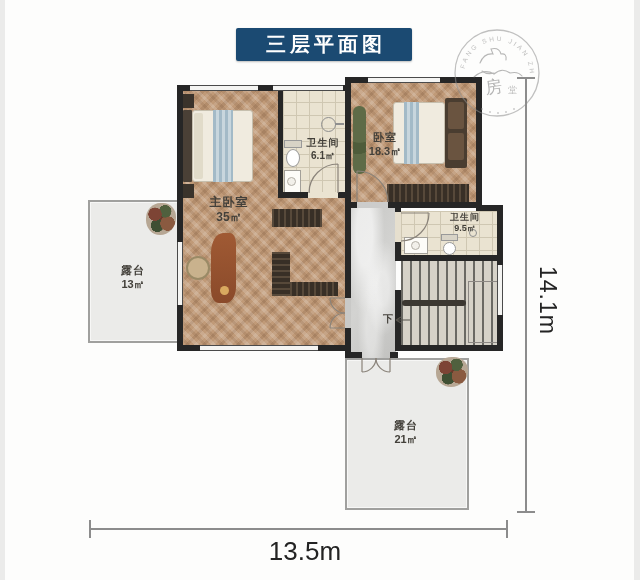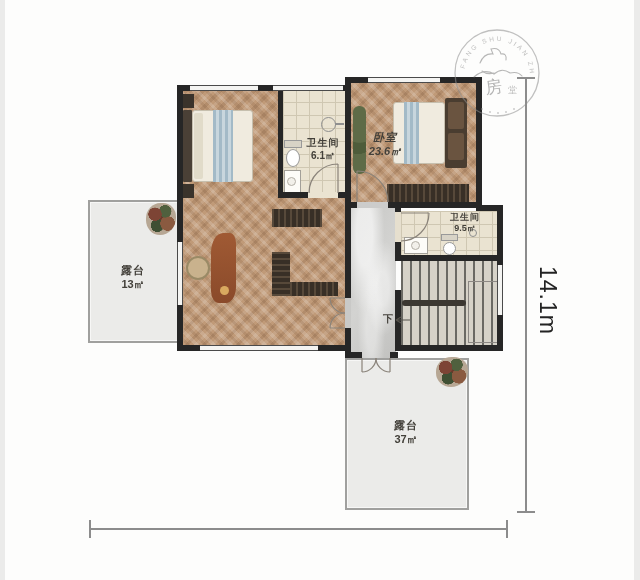--- a/index.html
+++ b/index.html
@@ -65,20 +65,23 @@
   svg.doors{position:absolute;left:0;top:0;z-index:5;}
 </style>
 </head>
 <body>
 
 <div class="canvas">
 
   <div class="abs edge" style="left:0;top:0;width:5px;height:580px;"></div>
   <div class="abs edge" style="left:634px;top:0;width:6px;height:580px;"></div>
 
+  <div class="banner">
+    <span>三层平面图</span>
+  </div>
 
   <div class="abs wood" style="left:181px;top:89px;width:166px;height:259px;"></div>
   <div class="abs tile" style="left:283px;top:89px;width:64px;height:105px;"></div>
   <div class="abs wood" style="left:351px;top:83px;width:126px;height:120px;"></div>
   <div class="abs marble" style="left:351px;top:203px;width:45px;height:155px;"></div>
   <div class="abs tile" style="left:401px;top:211px;width:97px;height:45px;"></div>
   <div class="abs stairfloor" style="left:401px;top:261px;width:97px;height:85px;"></div>
   <div class="abs terrace" style="left:88px;top:200px;width:92px;height:143px;"></div>
   <div class="abs terrace" style="left:345px;top:358px;width:124px;height:152px;"></div>
 
@@ -159,50 +162,55 @@
       <path d="M 388 202 A 31 31 0 0 0 357 171 M 357 202 L 357 171"></path>
       <path d="M 330 298 A 15 15 0 0 0 345 313 M 345 298 L 330 298"></path>
       <path d="M 330 328 A 15 15 0 0 1 345 313 M 345 328 L 330 328"></path>
       <path d="M 376 358 A 14 14 0 0 1 362 372 M 362 358 L 362 372"></path>
       <path d="M 376 358 A 14 14 0 0 0 390 372 M 390 358 L 390 372"></path>
       <path d="M 429 213 A 28 28 0 0 1 401 241 M 401 213 L 429 213"></path>
       <path d="M 410 320 L 396 320 M 396 320 l 5 -3 M 396 320 l 5 3" stroke="#55524c"></path>
     </g>
   </svg>
 
+  <div class="room-label" style="left:201px;top:195px;width:56px;font-size:12px;">
+    <div class="nm">主卧室</div>
+    <div>35㎡</div>
+  </div>
   <div class="room-label" style="left:301px;top:137px;width:44px;font-size:10px;">
     <div class="nm">卫生间</div>
     <div>6.1㎡</div>
   </div>
-  <div class="room-label" style="left:362px;top:131px;width:46px;font-size:11px;font-style:italic;">
+  <div class="room-label" style="left:362px;top:131px;width:46px;font-size:11px;">
     <div class="nm">卧室</div>
-    <div>23.6㎡</div>
+    <div>18.3㎡</div>
   </div>
   <div class="room-label" style="left:446px;top:212px;width:38px;font-size:9px;">
     <div class="nm">卫生间</div>
     <div>9.5㎡</div>
   </div>
   <div class="room-label" style="left:111px;top:264px;width:44px;font-size:11px;">
     <div class="nm">露台</div>
     <div>13㎡</div>
   </div>
   <div class="room-label" style="left:384px;top:419px;width:44px;font-size:11px;">
     <div class="nm">露台</div>
-    <div>37㎡</div>
+    <div>21㎡</div>
   </div>
   <div class="room-label" style="left:381px;top:313px;width:14px;font-size:10px;font-weight:600;">下</div>
 
   <div class="abs dimline" style="left:525px;top:78px;width:2px;height:434px;"></div>
   <div class="abs dimline" style="left:517px;top:77px;width:18px;height:2px;"></div>
   <div class="abs dimline" style="left:517px;top:511px;width:18px;height:2px;"></div>
   <div class="dim" style="left:534px;top:266px;writing-mode:vertical-rl;text-orientation:sideways;font-size:23px;font-weight:500;letter-spacing:1px;">14.1m</div>
 
   <div class="abs dimline" style="left:90px;top:528px;width:418px;height:2px;"></div>
   <div class="abs dimline" style="left:89px;top:520px;width:2px;height:18px;"></div>
   <div class="abs dimline" style="left:506px;top:520px;width:2px;height:18px;"></div>
+  <div class="dim" style="left:245px;top:536px;width:120px;text-align:center;font-size:26px;font-weight:500;">13.5m</div>
 
   <div class="sealbox">
     <svg width="90" height="92" viewBox="0 0 90 92">
       <defs>
         <path id="sealArc" d="M 12 48 A 33 34 0 0 1 78 48"></path>
       </defs>
       <ellipse cx="45" cy="46" rx="42" ry="43" fill="none" stroke="#8f8f8f" stroke-width="1.3"></ellipse>
       <text font-size="6.5" letter-spacing="2.5" fill="#8a8a8a" font-family="Liberation Sans, sans-serif">
         <textPath href="#sealArc" startOffset="6">FANG SHU JIAN ZHU</textPath>
       </text>

